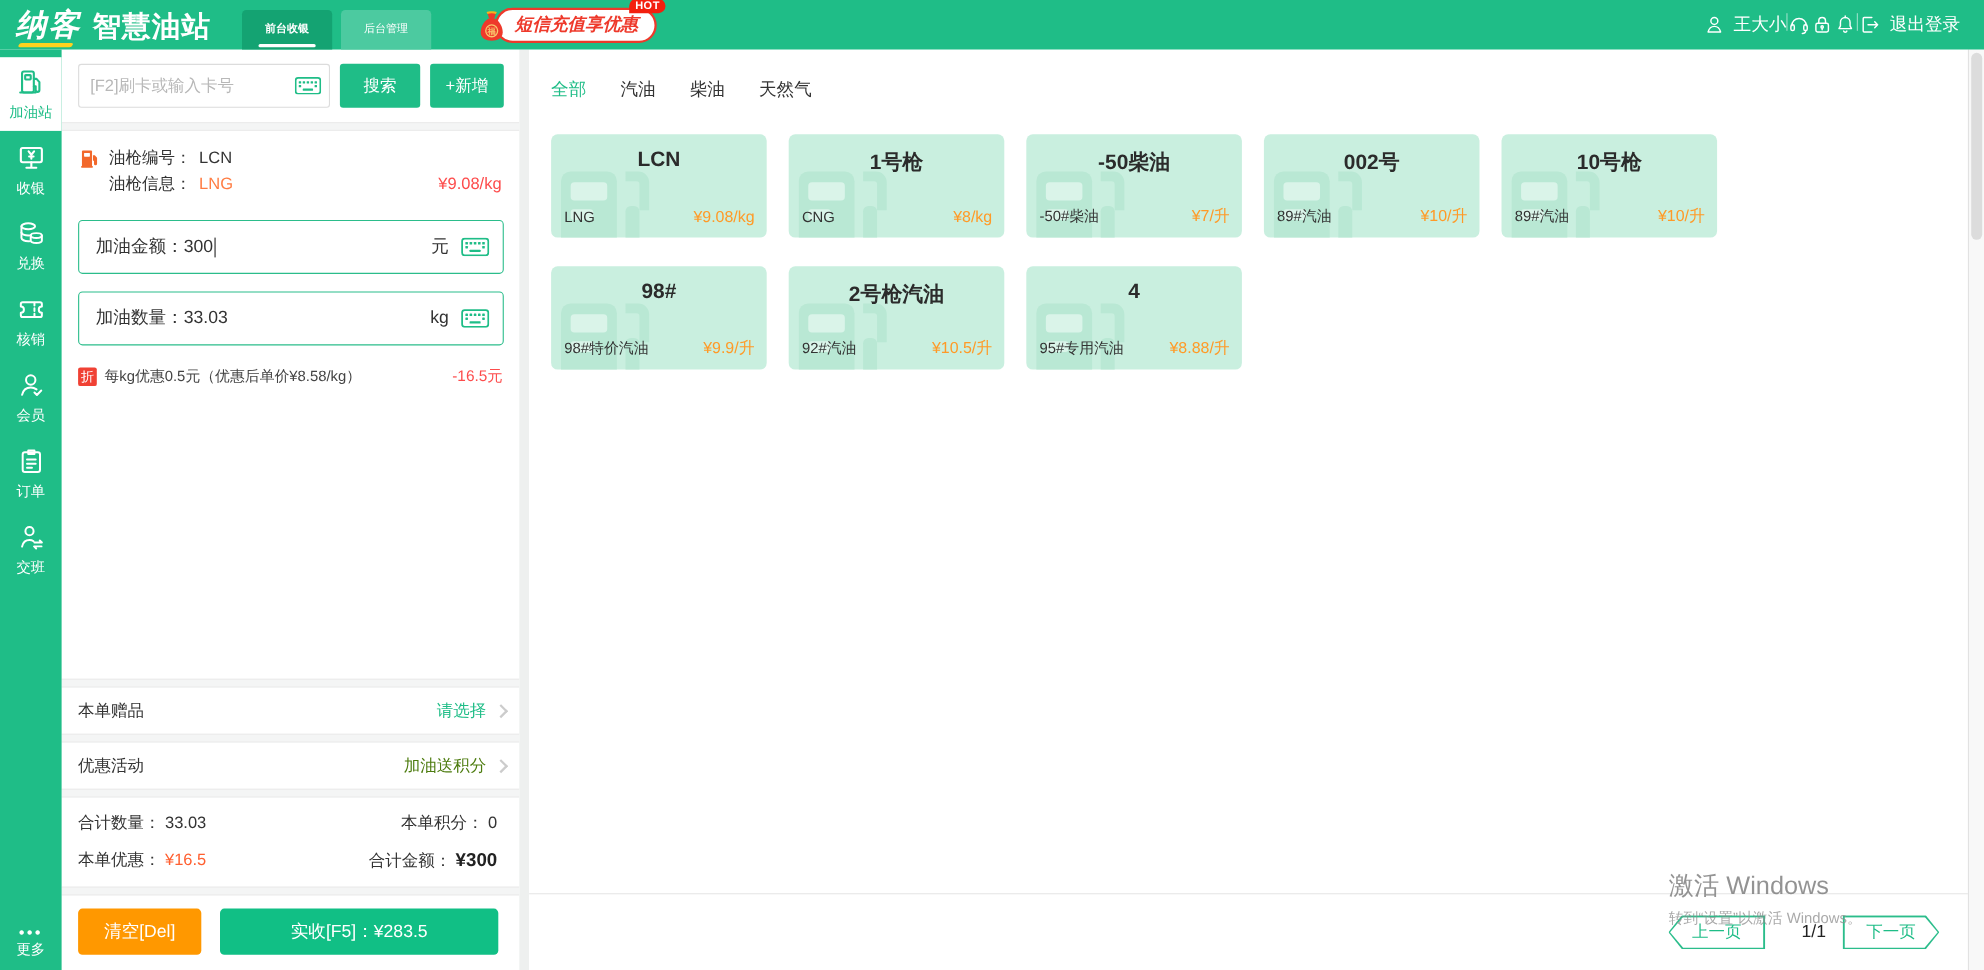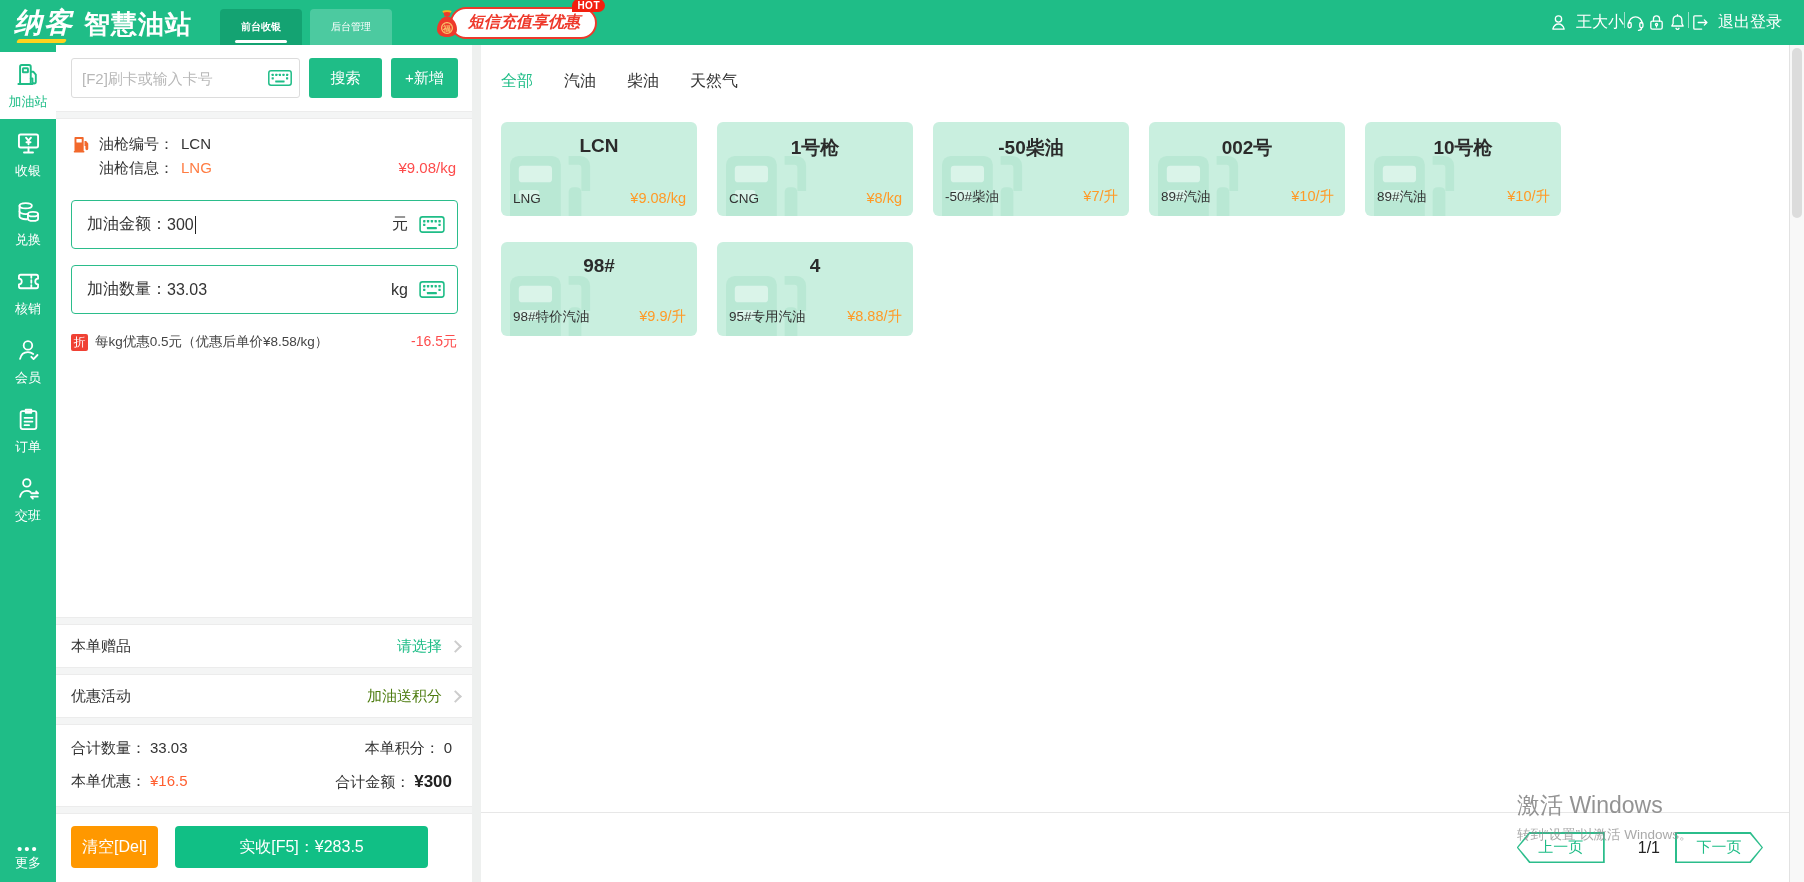--- a/index.html
+++ b/index.html
@@ -89,21 +89,21 @@
   .chev{width:9px;height:9px;border-top:2px solid #ccc;border-right:2px solid #ccc;
     transform:rotate(45deg);margin-left:9px;flex:none;}
   .totals{padding:7px 14px 8px 15px;flex:none;}
   .t-row{display:flex;align-items:center;height:33px;font-size:15px;}
   .t-cell{flex:1;display:flex;align-items:baseline;}
   .t-cell.right{justify-content:flex-end;padding-right:6px;}
   .t-val{margin-left:4px;}
   .t-disc{color:#ff5f30;}
   .t-grand{font-weight:700;font-size:17px;color:#222;}
   .lp-buttons{display:flex;gap:17px;padding:12px 14px 0 15px;flex:none;height:68px;}
-  .btn-clear{width:87px;height:42px;background:var(--orange);color:#fff;border-radius:4px;font-size:16px;}
+  .btn-clear{width:112px;height:42px;background:var(--orange);color:#fff;border-radius:4px;font-size:16px;}
   .btn-pay{width:253px;height:42px;background:#11bf85;color:#fff;border-radius:4px;font-size:16px;}
 
   .gap-col{position:absolute;left:472px;top:45px;bottom:0;width:9px;background:#eef0ef;}
 
   
   .main{position:absolute;left:481px;top:45px;right:15px;bottom:0;background:#fff;padding:0 20px;}
   .cat-tabs{display:flex;gap:31px;padding-top:26px;font-size:16px;}
   .cat-tab{color:#333;cursor:pointer;}
   .cat-tab.active{color:var(--green);}
   .cards{display:flex;flex-wrap:wrap;gap:26px 20px;margin-top:30px;}
@@ -493,20 +493,34 @@
         </div>
       </div>
       <div class="card">
         <svg class="card-wm" viewBox="0 0 88 96">
           <rect x="0" y="8" width="52" height="88" rx="9" fill="#b9e8d4"></rect>
           <rect x="9" y="18" width="34" height="17" rx="3.5" fill="#daf4e9"></rect>
           <rect x="9" y="43" width="21" height="10" rx="3" fill="#daf4e9"></rect>
           <path d="M60 8 h12 a10 10 0 0 1 10 10 v26 h-9 v-24 a3 3 0 0 0 -3 -3 h-10 z" fill="#b9e8d4"></path>
           <rect x="60" y="40" width="13" height="56" rx="5" fill="#b9e8d4"></rect>
         </svg>
+        <div class="card-title">2号枪汽油</div>
+        <div class="card-bottom">
+          <span class="card-fuel">92#汽油</span>
+          <span class="card-price">¥10.5/升</span>
+        </div>
+      </div>
+      <div class="card">
+        <svg class="card-wm" viewBox="0 0 88 96">
+          <rect x="0" y="8" width="52" height="88" rx="9" fill="#b9e8d4"></rect>
+          <rect x="9" y="18" width="34" height="17" rx="3.5" fill="#daf4e9"></rect>
+          <rect x="9" y="43" width="21" height="10" rx="3" fill="#daf4e9"></rect>
+          <path d="M60 8 h12 a10 10 0 0 1 10 10 v26 h-9 v-24 a3 3 0 0 0 -3 -3 h-10 z" fill="#b9e8d4"></path>
+          <rect x="60" y="40" width="13" height="56" rx="5" fill="#b9e8d4"></rect>
+        </svg>
         <div class="card-title">4</div>
         <div class="card-bottom">
           <span class="card-fuel">95#专用汽油</span>
           <span class="card-price">¥8.88/升</span>
         </div>
       </div>
     </div>
 
   <div class="main-footer">
     <div class="pagination">

